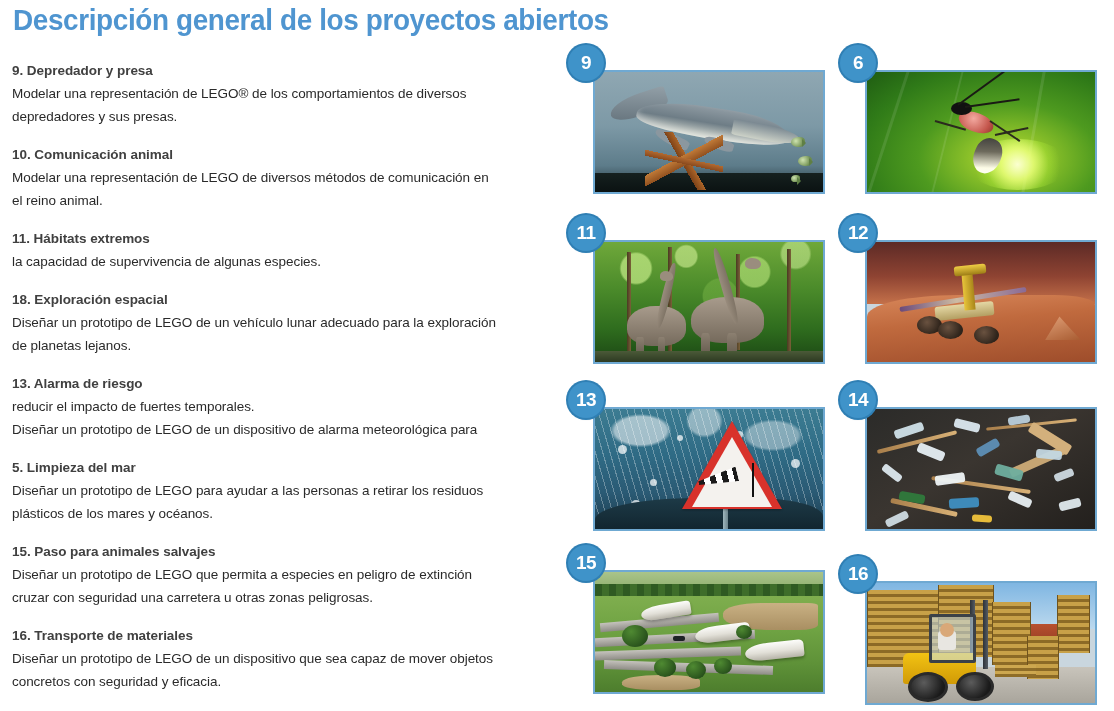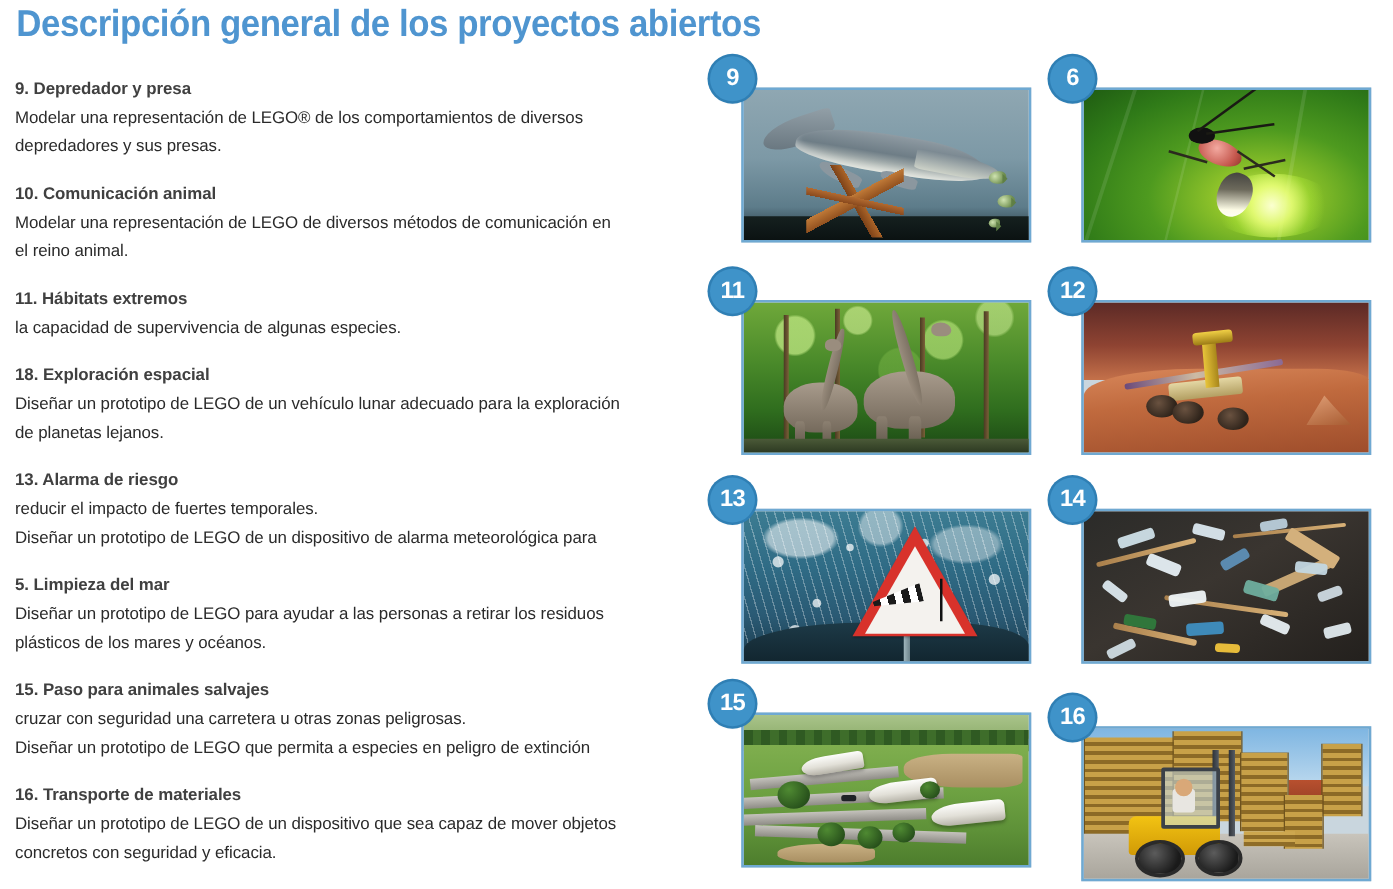--- a/index.html
+++ b/index.html
@@ -270,22 +270,22 @@
   </div>
 
   <div class="project-entry">
     <div class="project-heading">5. Limpieza del mar</div>
     <div class="project-desc">Diseñar un prototipo de LEGO para ayudar a las personas a retirar los residuos</div>
     <div class="project-desc">plásticos de los mares y océanos.</div>
   </div>
 
   <div class="project-entry">
     <div class="project-heading">15. Paso para animales salvajes</div>
+    <div class="project-desc">Diseñar un prototipo de LEGO que permita a especies en peligro de extinción</div>
     <div class="project-desc">cruzar con seguridad una carretera u otras zonas peligrosas.</div>
-    <div class="project-desc">Diseñar un prototipo de LEGO que permita a especies en peligro de extinción</div>
   </div>
 
   <div class="project-entry">
     <div class="project-heading">16. Transporte de materiales</div>
     <div class="project-desc">Diseñar un prototipo de LEGO de un dispositivo que sea capaz de mover objetos</div>
     <div class="project-desc">concretos con seguridad y eficacia.</div>
   </div>
 
 </div>
 

